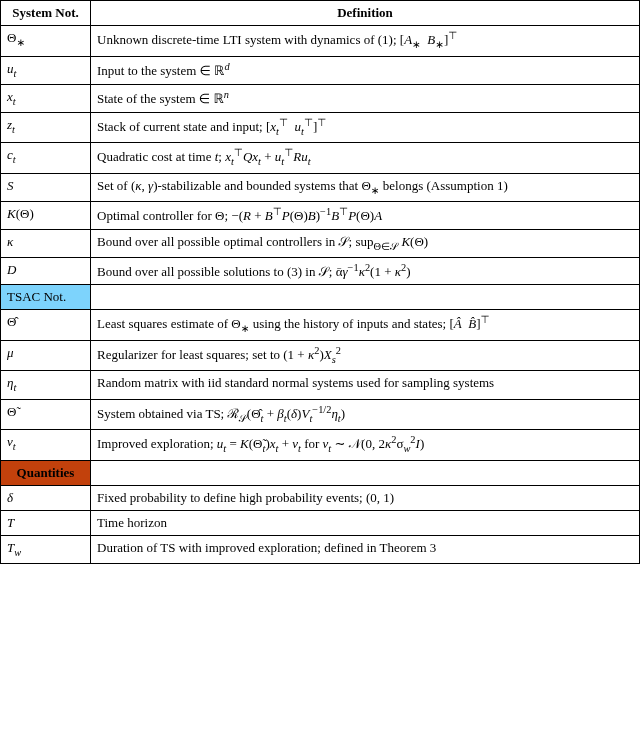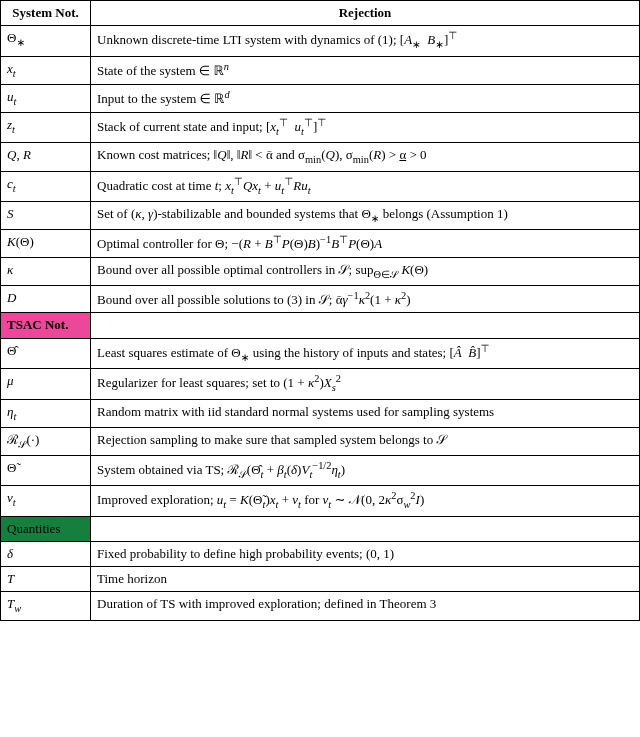--- a/index.html
+++ b/index.html
@@ -31,44 +31,40 @@
 <body>
 
 <table>
   <colgroup>
     <col style="width:90px;">
     <col>
   </colgroup>
   <thead>
     <tr>
       <th>System Not.</th>
-      <th>Rejection</th>
+      <th>Definition</th>
     </tr>
   </thead>
   <tbody>
 
     <tr>
       <td>Θ<sub>∗</sub></td>
       <td>Unknown discrete-time LTI system with dynamics of (1); [<i>A</i><sub>∗</sub> &nbsp;<i>B</i><sub>∗</sub>]<sup>⊤</sup></td>
     </tr>
     <tr>
+      <td><i>u</i><sub><i>t</i></sub></td>
+      <td>Input to the system ∈ ℝ<sup><i>d</i></sup></td>
+    </tr>
+    <tr>
       <td><i>x</i><sub><i>t</i></sub></td>
       <td>State of the system ∈ ℝ<sup><i>n</i></sup></td>
     </tr>
     <tr>
-      <td><i>u</i><sub><i>t</i></sub></td>
-      <td>Input to the system ∈ ℝ<sup><i>d</i></sup></td>
-    </tr>
-    <tr>
       <td><i>z</i><sub><i>t</i></sub></td>
       <td>Stack of current state and input; [<i>x</i><sub><i>t</i></sub><sup>⊤</sup> &nbsp;<i>u</i><sub><i>t</i></sub><sup>⊤</sup>]<sup>⊤</sup></td>
-    </tr>
-    <tr>
-      <td><i>Q</i>, <i>R</i></td>
-      <td>Known cost matrices; ‖<i>Q</i>‖, ‖<i>R</i>‖ &lt; ᾱ and σ<sub>min</sub>(<i>Q</i>), σ<sub>min</sub>(<i>R</i>) &gt; <u>α</u> &gt; 0</td>
     </tr>
     <tr>
       <td><i>c</i><sub><i>t</i></sub></td>
       <td>Quadratic cost at time <i>t</i>; <i>x</i><sub><i>t</i></sub><sup>⊤</sup><i>Qx</i><sub><i>t</i></sub> + <i>u</i><sub><i>t</i></sub><sup>⊤</sup><i>Ru</i><sub><i>t</i></sub></td>
     </tr>
     <tr>
       <td><i>S</i></td>
       <td>Set of (<i>κ</i>, <i>γ</i>)-stabilizable and bounded systems that Θ<sub>∗</sub> belongs (Assumption 1)</td>
     </tr>
     <tr>
@@ -78,51 +74,47 @@
     <tr>
       <td><i>κ</i></td>
       <td>Bound over all possible optimal controllers in 𝒮; sup<sub>Θ∈𝒮</sub> <i>K</i>(Θ)</td>
     </tr>
     <tr>
       <td><i>D</i></td>
       <td>Bound over all possible solutions to (3) in 𝒮; ᾱ<i>γ</i><sup>−1</sup><i>κ</i><sup>2</sup>(1 + <i>κ</i><sup>2</sup>)</td>
     </tr>
 
     <tr>
-      <td colspan="1" style="font-weight:bold; background:#ec4899;">TSAC Not.</td>
+      <td colspan="1" style="font-weight:normal; background:#7dd3fc;">TSAC Not.</td>
       <td style="background:#fff;"></td>
     </tr>
 
     <tr>
       <td>Θ̂</td>
       <td>Least squares estimate of Θ<sub>∗</sub> using the history of inputs and states; [<i>Â</i> &nbsp;<i>B̂</i>]<sup>⊤</sup></td>
     </tr>
     <tr>
       <td><i>μ</i></td>
       <td>Regularizer for least squares; set to (1 + <i>κ</i><sup>2</sup>)<i>X</i><sub><i>s</i></sub><sup>2</sup></td>
     </tr>
     <tr>
       <td><i>η</i><sub><i>t</i></sub></td>
       <td>Random matrix with iid standard normal systems used for sampling systems</td>
     </tr>
     <tr>
-      <td>ℛ<sub>𝒮</sub>(·)</td>
-      <td>Rejection sampling to make sure that sampled system belongs to 𝒮</td>
-    </tr>
-    <tr>
       <td>Θ̃</td>
       <td>System obtained via TS; ℛ<sub>𝒮</sub>(Θ̂<sub><i>t</i></sub> + <i>β</i><sub><i>t</i></sub>(<i>δ</i>)<i>V</i><sub><i>t</i></sub><sup>−1/2</sup><i>η</i><sub><i>t</i></sub>)</td>
     </tr>
     <tr>
       <td><i>ν</i><sub><i>t</i></sub></td>
       <td>Improved exploration; <i>u</i><sub><i>t</i></sub> = <i>K</i>(Θ̃<sub><i>t</i></sub>)<i>x</i><sub><i>t</i></sub> + <i>ν</i><sub><i>t</i></sub> for <i>ν</i><sub><i>t</i></sub> ∼ 𝒩(0, 2<i>κ</i><sup>2</sup>σ<sub><i>w</i></sub><sup>2</sup><i>I</i>)</td>
     </tr>
 
     <tr>
-      <td colspan="1" style="font-weight:normal; background:#15803d;">Quantities</td>
+      <td colspan="1" style="font-weight:bold; background:#c2410c;text-align:center;">Quantities</td>
       <td style="background:#fff;"></td>
     </tr>
 
     <tr>
       <td><i>δ</i></td>
       <td>Fixed probability to define high probability events; (0, 1)</td>
     </tr>
     <tr>
       <td><i>T</i></td>
       <td>Time horizon</td>

